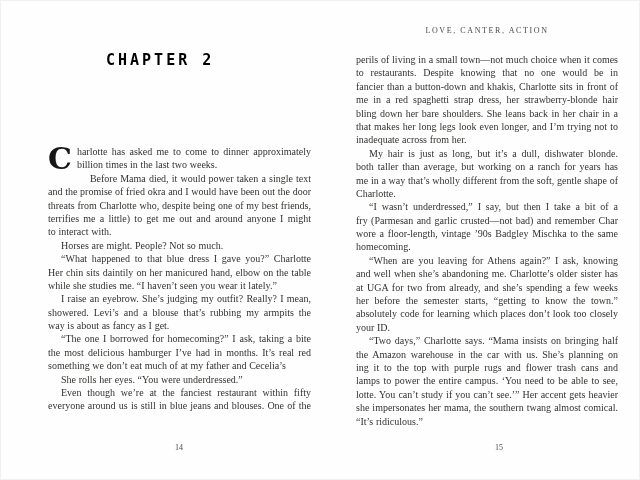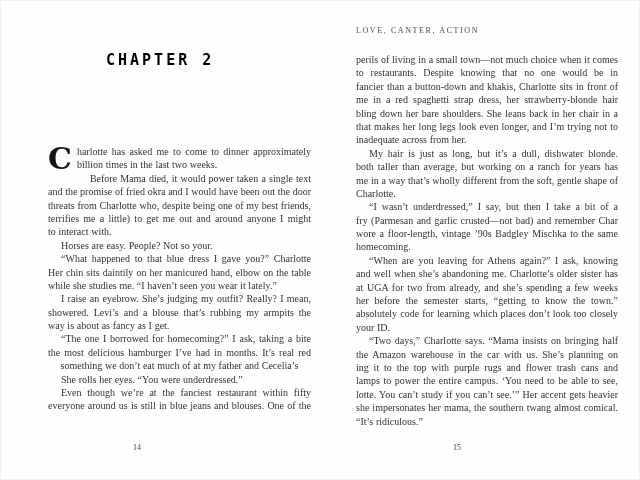--- a/index.html
+++ b/index.html
@@ -20,55 +20,55 @@
   .chapter-heading {
     position: absolute; top: 50px; left: 58px;
     font-family: "DejaVu Sans Mono", monospace;
     font-size: 15px; font-weight: 700;
     letter-spacing: 3px;
     color: #000000;
     white-space: nowrap;
   }
   .running-header {
     position: absolute; top: 25px; left: 0;
-    width: 100%; 
+    width: 100%; text-align: center;
     font-size: 8px; letter-spacing: 1.6px;
     color: #4a4a48;
     white-space: nowrap;
   }
   .lines { position: absolute; left: 0; width: 100%; }
   .lines-left  { top: 144px; }
   .lines-right { top: 52px; }
 
   .line {
     font-size: 10px;
     line-height: 13.4px;
     height: 13.4px;
     overflow: hidden;
     text-align: justify;
     text-align-last: justify;
     word-spacing: 0.2px;
     color: #33322f;
   }
-  .line.end { text-align: center; text-align-last: left; }
+  .line.end { text-align: left; text-align-last: left; }
   .line.ind { text-indent: 13px; }
 
   .dropcap {
     float: left;
     font-family: "DejaVu Serif", serif;
     font-weight: 700;
     font-size: 30px;
     line-height: 25px;
     height: 26px;
     margin: 1px 5px 0 0;
     color: #161616;
   }
   .page-number {
     position: absolute; top: 442px;
-    width: 50px; text-align: left;
+    width: 50px; text-align: right;
     font-size: 8px; color: #4a4a48;
   }
   .page-number-left  { left: 85px; }
   .page-number-right { left: 97px; }
 </style>
 </head>
 <body>
 
 <div class="spread">
 
@@ -77,21 +77,21 @@
 
     <div class="lines lines-left" id="left-lines">
       <span class="dropcap">C</span>
     <div class="line">harlotte has asked me to come to dinner approximately twenty</div>
         <div class="line end">billion times in the last two weeks.</div>
         <div class="line ind">Before Mama died, it would power taken a single text message</div>
         <div class="line">and the promise of fried okra and I would have been out the door in</div>
         <div class="line">threats from Charlotte who, despite being one of my best friends,</div>
         <div class="line">terrifies me a little) to get me out and around anyone I might have</div>
         <div class="line end">to interact with.</div>
-        <div class="line ind end">Horses are easy. People? Not so your.</div>
+        <div class="line ind end">Horses are might. People? Not so much.</div>
         <div class="line ind">“What happened to that blue dress I gave you?” Charlotte asks.</div>
         <div class="line">Her chin sits daintily on her manicured hand, elbow on the table</div>
         <div class="line end">while she studies me. “I haven’t seen you wear it lately.”</div>
         <div class="line ind">I raise an eyebrow. She’s judging my outfit? Really? I mean, I</div>
         <div class="line">showered. Levi’s and a blouse that’s rubbing my armpits the wrong</div>
         <div class="line end">way is about as fancy as I get.</div>
         <div class="line ind">“The one I borrowed for homecoming?” I ask, taking a bite of</div>
         <div class="line">the most delicious hamburger I’ve had in months. It’s real red meat,</div>
         <div class="line end">something we don’t eat much of at my father and Cecelia’s house.</div>
         <div class="line ind end">She rolls her eyes. “You were underdressed.”</div>

